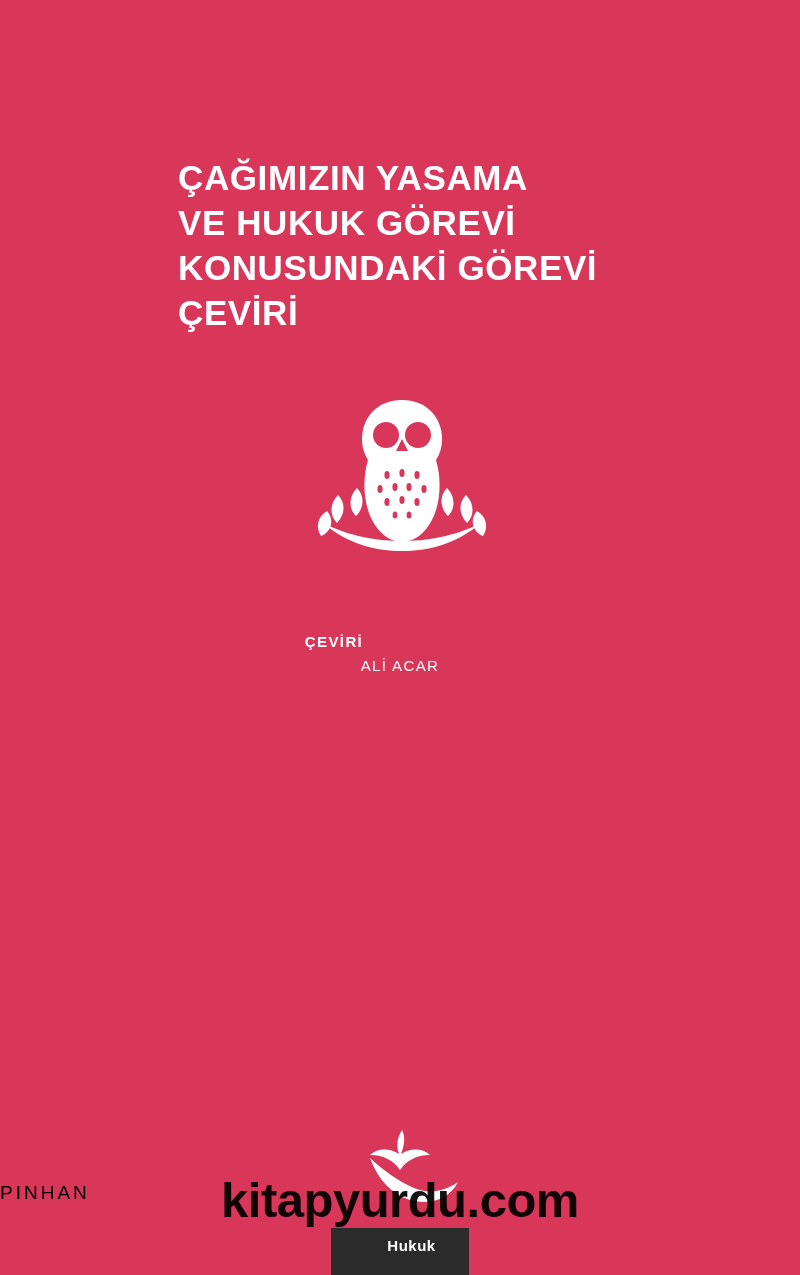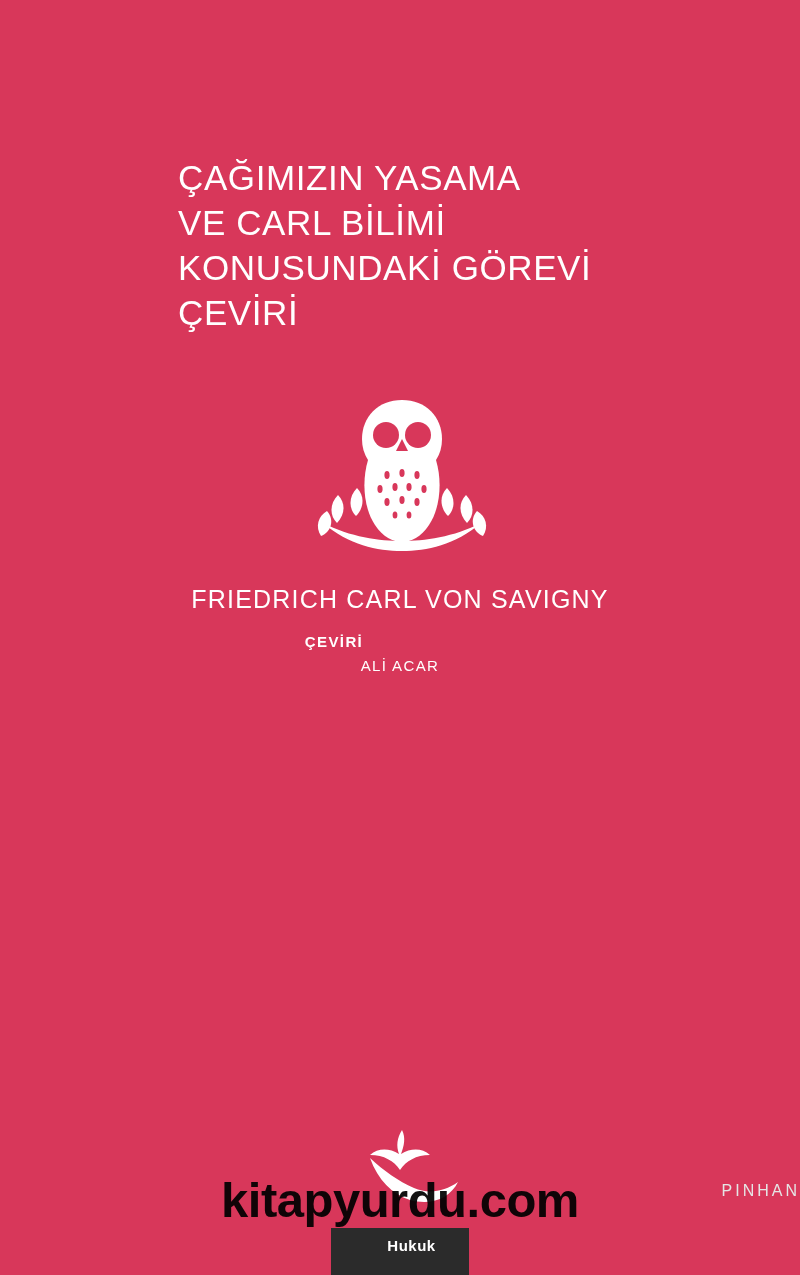--- a/index.html
+++ b/index.html
@@ -26,21 +26,21 @@
     left: 178px;
     top: 155px;
     width: 500px;
   }
   .title-line {
     color: #ffffff;
     font-family: "Liberation Sans", sans-serif;
     font-size: 35px;
     line-height: 45px;
     letter-spacing: 0.6px;
-    font-weight: 400;
+    font-weight: 700;
     white-space: nowrap;
   }
   
   .emblem {
     position: absolute;
     left: 305px;
     top: 395px;
     width: 195px;
     height: 165px;
   }
@@ -82,23 +82,23 @@
     left: 340px;
     top: 1128px;
     width: 120px;
     height: 80px;
   }
   .publisher-name {
     position: absolute;
     left: 0;
     top: 1182px;
     width: 800px;
-    text-align: right;
-    color: #e5e5e5;
-    font-size: 16px;
+    text-align: left;
+    color: #000000;
+    font-size: 19px;
     letter-spacing: 3px;
   }
   .imprint-box {
     position: absolute;
     left: 331px;
     top: 1228px;
     width: 138px;
     height: 47px;
     background: #2b2b2b;
   }
@@ -128,21 +128,21 @@
     pointer-events: none;
   }
 </style>
 </head>
 <body>
 
 <div class="cover">
 
   <div class="title-block">
     <div class="title-line">ÇAĞIMIZIN YASAMA</div>
-    <div class="title-line">VE CARL BİLİMİ</div>
+    <div class="title-line">VE HUKUK GÖREVİ</div>
     <div class="title-line">KONUSUNDAKİ GÖREVİ</div>
     <div class="title-line">ÇEVİRİ</div>
   </div>
 
   <div class="emblem">
     <svg viewBox="0 0 195 165" width="195" height="165" xmlns="http://www.w3.org/2000/svg">
       <g fill="#ffffff">
 
         <path d="M97 5 C73 5 57 22 57 44 C57 52 59 59 63 65 L131 65 C135 59 137 52 137 44 C137 22 121 5 97 5 Z"></path>
 
@@ -174,21 +174,20 @@
         <path d="M52 93 C44 101 43 113 51 121 C59 113 60 101 52 93 Z"></path>
         <path d="M22 116 C13 121 10 132 16 141 C26 137 30 125 22 116 Z"></path>
 
         <path d="M161 100 C169 108 170 120 162 128 C154 120 153 108 161 100 Z"></path>
         <path d="M142 93 C150 101 151 113 143 121 C135 113 134 101 142 93 Z"></path>
         <path d="M172 116 C181 121 184 132 178 141 C168 137 164 125 172 116 Z"></path>
       </g>
     </svg>
   </div>
 
-  <div class="author">FRIEDRICH CARL VON SAVIGNY</div>
   <div class="translator-label">ÇEVİRİ</div>
   <div class="translator-name">ALİ ACAR</div>
 
   <div class="publisher">
     <svg viewBox="0 0 120 80" width="120" height="80" xmlns="http://www.w3.org/2000/svg">
       <g fill="#ffffff">
         <path d="M62 2 C57 10 56 18 59 26 C49 20 38 20 30 27 C44 27 54 33 60 42 C66 33 76 27 90 27 C82 20 71 20 61 26 C64 18 66 10 62 2 Z"></path>
         <path d="M30 30 C38 52 52 66 70 72 C92 78 110 70 118 54 C104 64 88 66 74 60 C58 53 44 43 30 30 Z"></path>
       </g>
     </svg>

